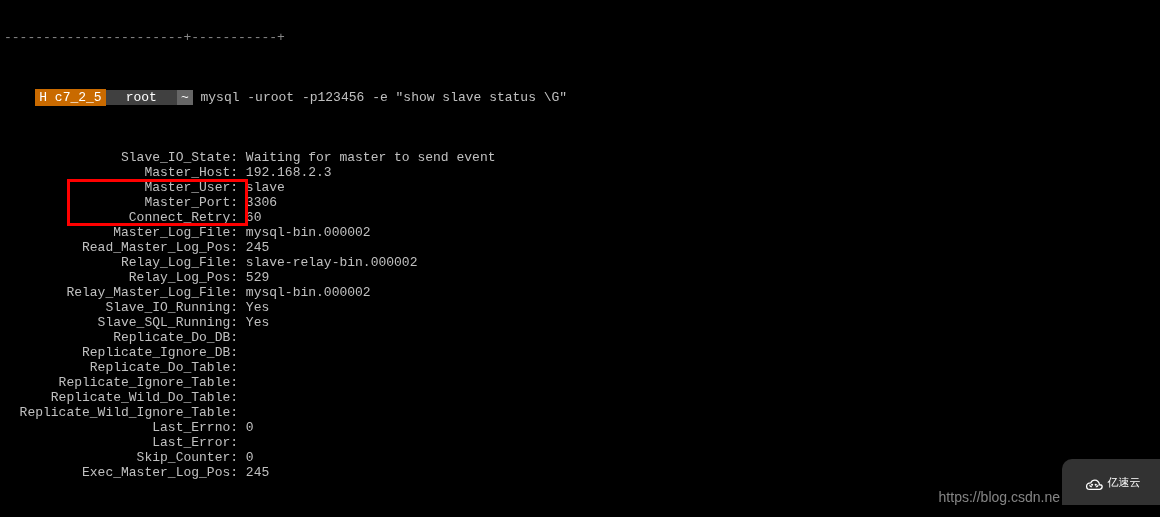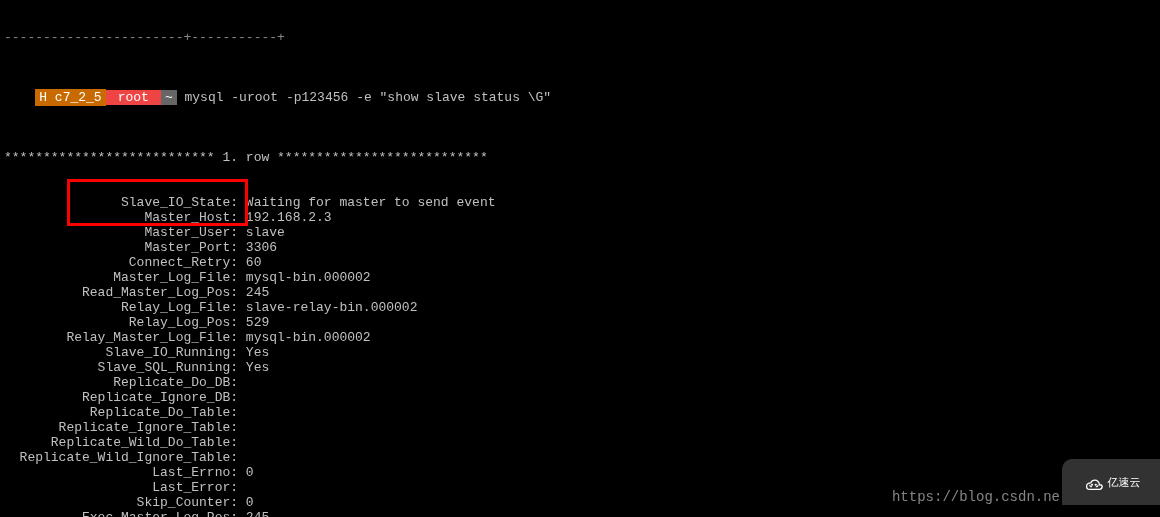--- a/index.html
+++ b/index.html
@@ -14,39 +14,39 @@
     height: 517px;
     overflow: hidden;
   }
   .terminal {
     padding: 0 4px;
     white-space: pre;
   }
   .row { white-space: pre; }
   .dim { color: #888; }
   .prompt-host { background: #c96a00; color: #fff; padding: 1px 4px; }
-  .prompt-user { background: #ef4444; color: #fff; padding: 0 12px; }
+  .prompt-user { background: #404040; color: #fff; padding: 0 20px; }
   .prompt-tilde { background: #666; color: #fff; padding: 0 4px; }
   .prompt-cmd { color: #c0c0c0; }
   .highlight-box {
     position: absolute;
     border: 3px solid #ff0000;
     pointer-events: none;
     left: 67px;
     top: 179px;
     width: 181px;
     height: 47px;
     box-sizing: border-box;
   }
   .watermark {
     position: absolute;
     right: 100px;
     bottom: 12px;
     color: rgba(220,220,220,0.6);
-    font-family: Liberation Mono, monospace;
+    font-family: Liberation Sans, sans-serif;
     font-size: 14px;
     text-align: center;
   }
   .logo-badge {
     position: absolute;
     right: 0;
     bottom: 12px;
     width: 98px;
     height: 46px;
     background: rgba(200,200,200,0.25);
@@ -61,21 +61,20 @@
   .logo-badge svg { margin-right: 4px; }
 </style>
 </head>
 <body>
 
 <div class="terminal">
   <div class="row dim">-----------------------+-----------+</div>
   <div class="row">
     <span class="prompt-host"><span>H</span> <span>c7_2_5</span></span><span class="prompt-user">root</span><span class="prompt-tilde">~</span> <span class="prompt-cmd">mysql -uroot -p123456 -e "show slave status \G"</span>
   </div>
-  <div class="row">*************************** 1. row ***************************</div>
   <div id="fields-container"><div class="row">               Slave_IO_State: Waiting for master to send event</div><div class="row">                  Master_Host: 192.168.2.3</div><div class="row">                  Master_User: slave</div><div class="row">                  Master_Port: 3306</div><div class="row">                Connect_Retry: 60</div><div class="row">              Master_Log_File: mysql-bin.000002</div><div class="row">          Read_Master_Log_Pos: 245</div><div class="row">               Relay_Log_File: slave-relay-bin.000002</div><div class="row">                Relay_Log_Pos: 529</div><div class="row">        Relay_Master_Log_File: mysql-bin.000002</div><div class="row">             Slave_IO_Running: Yes</div><div class="row">            Slave_SQL_Running: Yes</div><div class="row">              Replicate_Do_DB: </div><div class="row">          Replicate_Ignore_DB: </div><div class="row">           Replicate_Do_Table: </div><div class="row">       Replicate_Ignore_Table: </div><div class="row">      Replicate_Wild_Do_Table: </div><div class="row">  Replicate_Wild_Ignore_Table: </div><div class="row">                   Last_Errno: 0</div><div class="row">                   Last_Error: </div><div class="row">                 Skip_Counter: 0</div><div class="row">          Exec_Master_Log_Pos: 245</div></div>
 </div>
 
 <div class="highlight-box"></div>
 
 <div class="watermark">https://blog.csdn.ne</div>
 
 <div class="logo-badge">
   <svg width="22" height="18" viewBox="0 0 24 18">
     <path d="M19 12c0-3-2.5-5-5-5-2 0-3.7 1.2-4.5 3C7 10 5 11 5 13.5 5 16 7 17 8.5 17H19c1.7 0 3-1.3 3-3s-1.3-2-3-2z" fill="none" stroke="#fff" stroke-width="1.4"></path>

